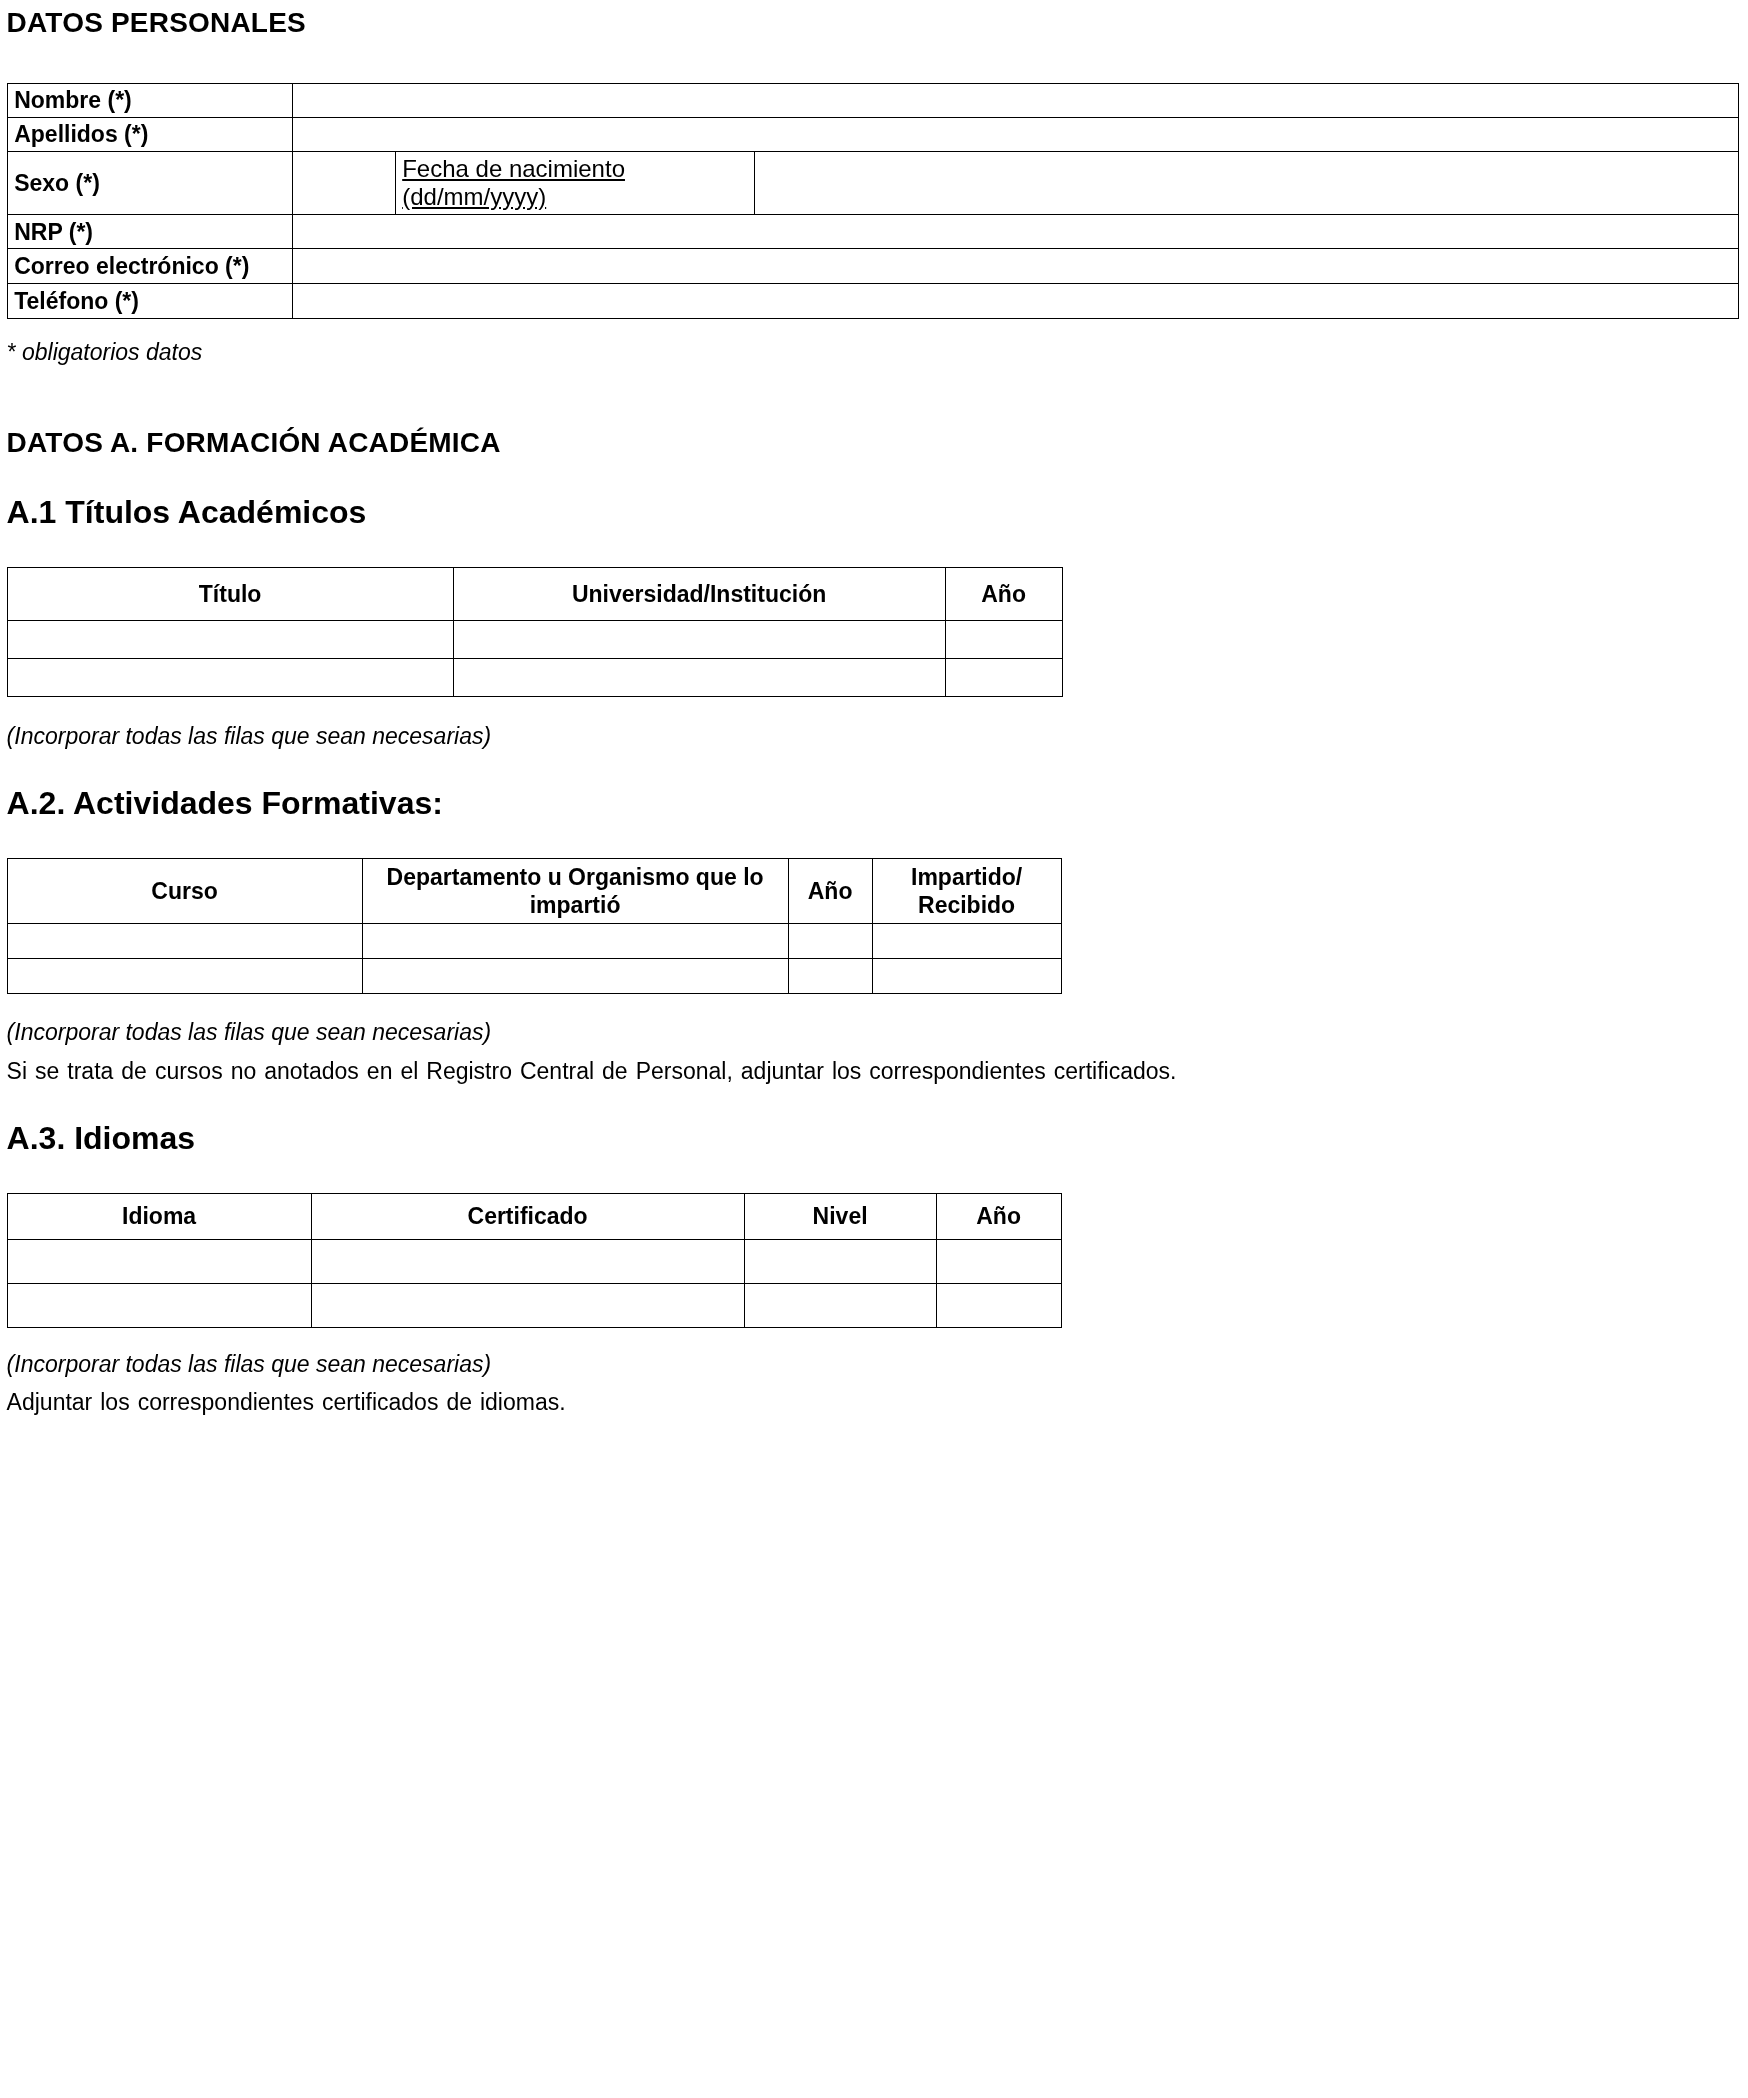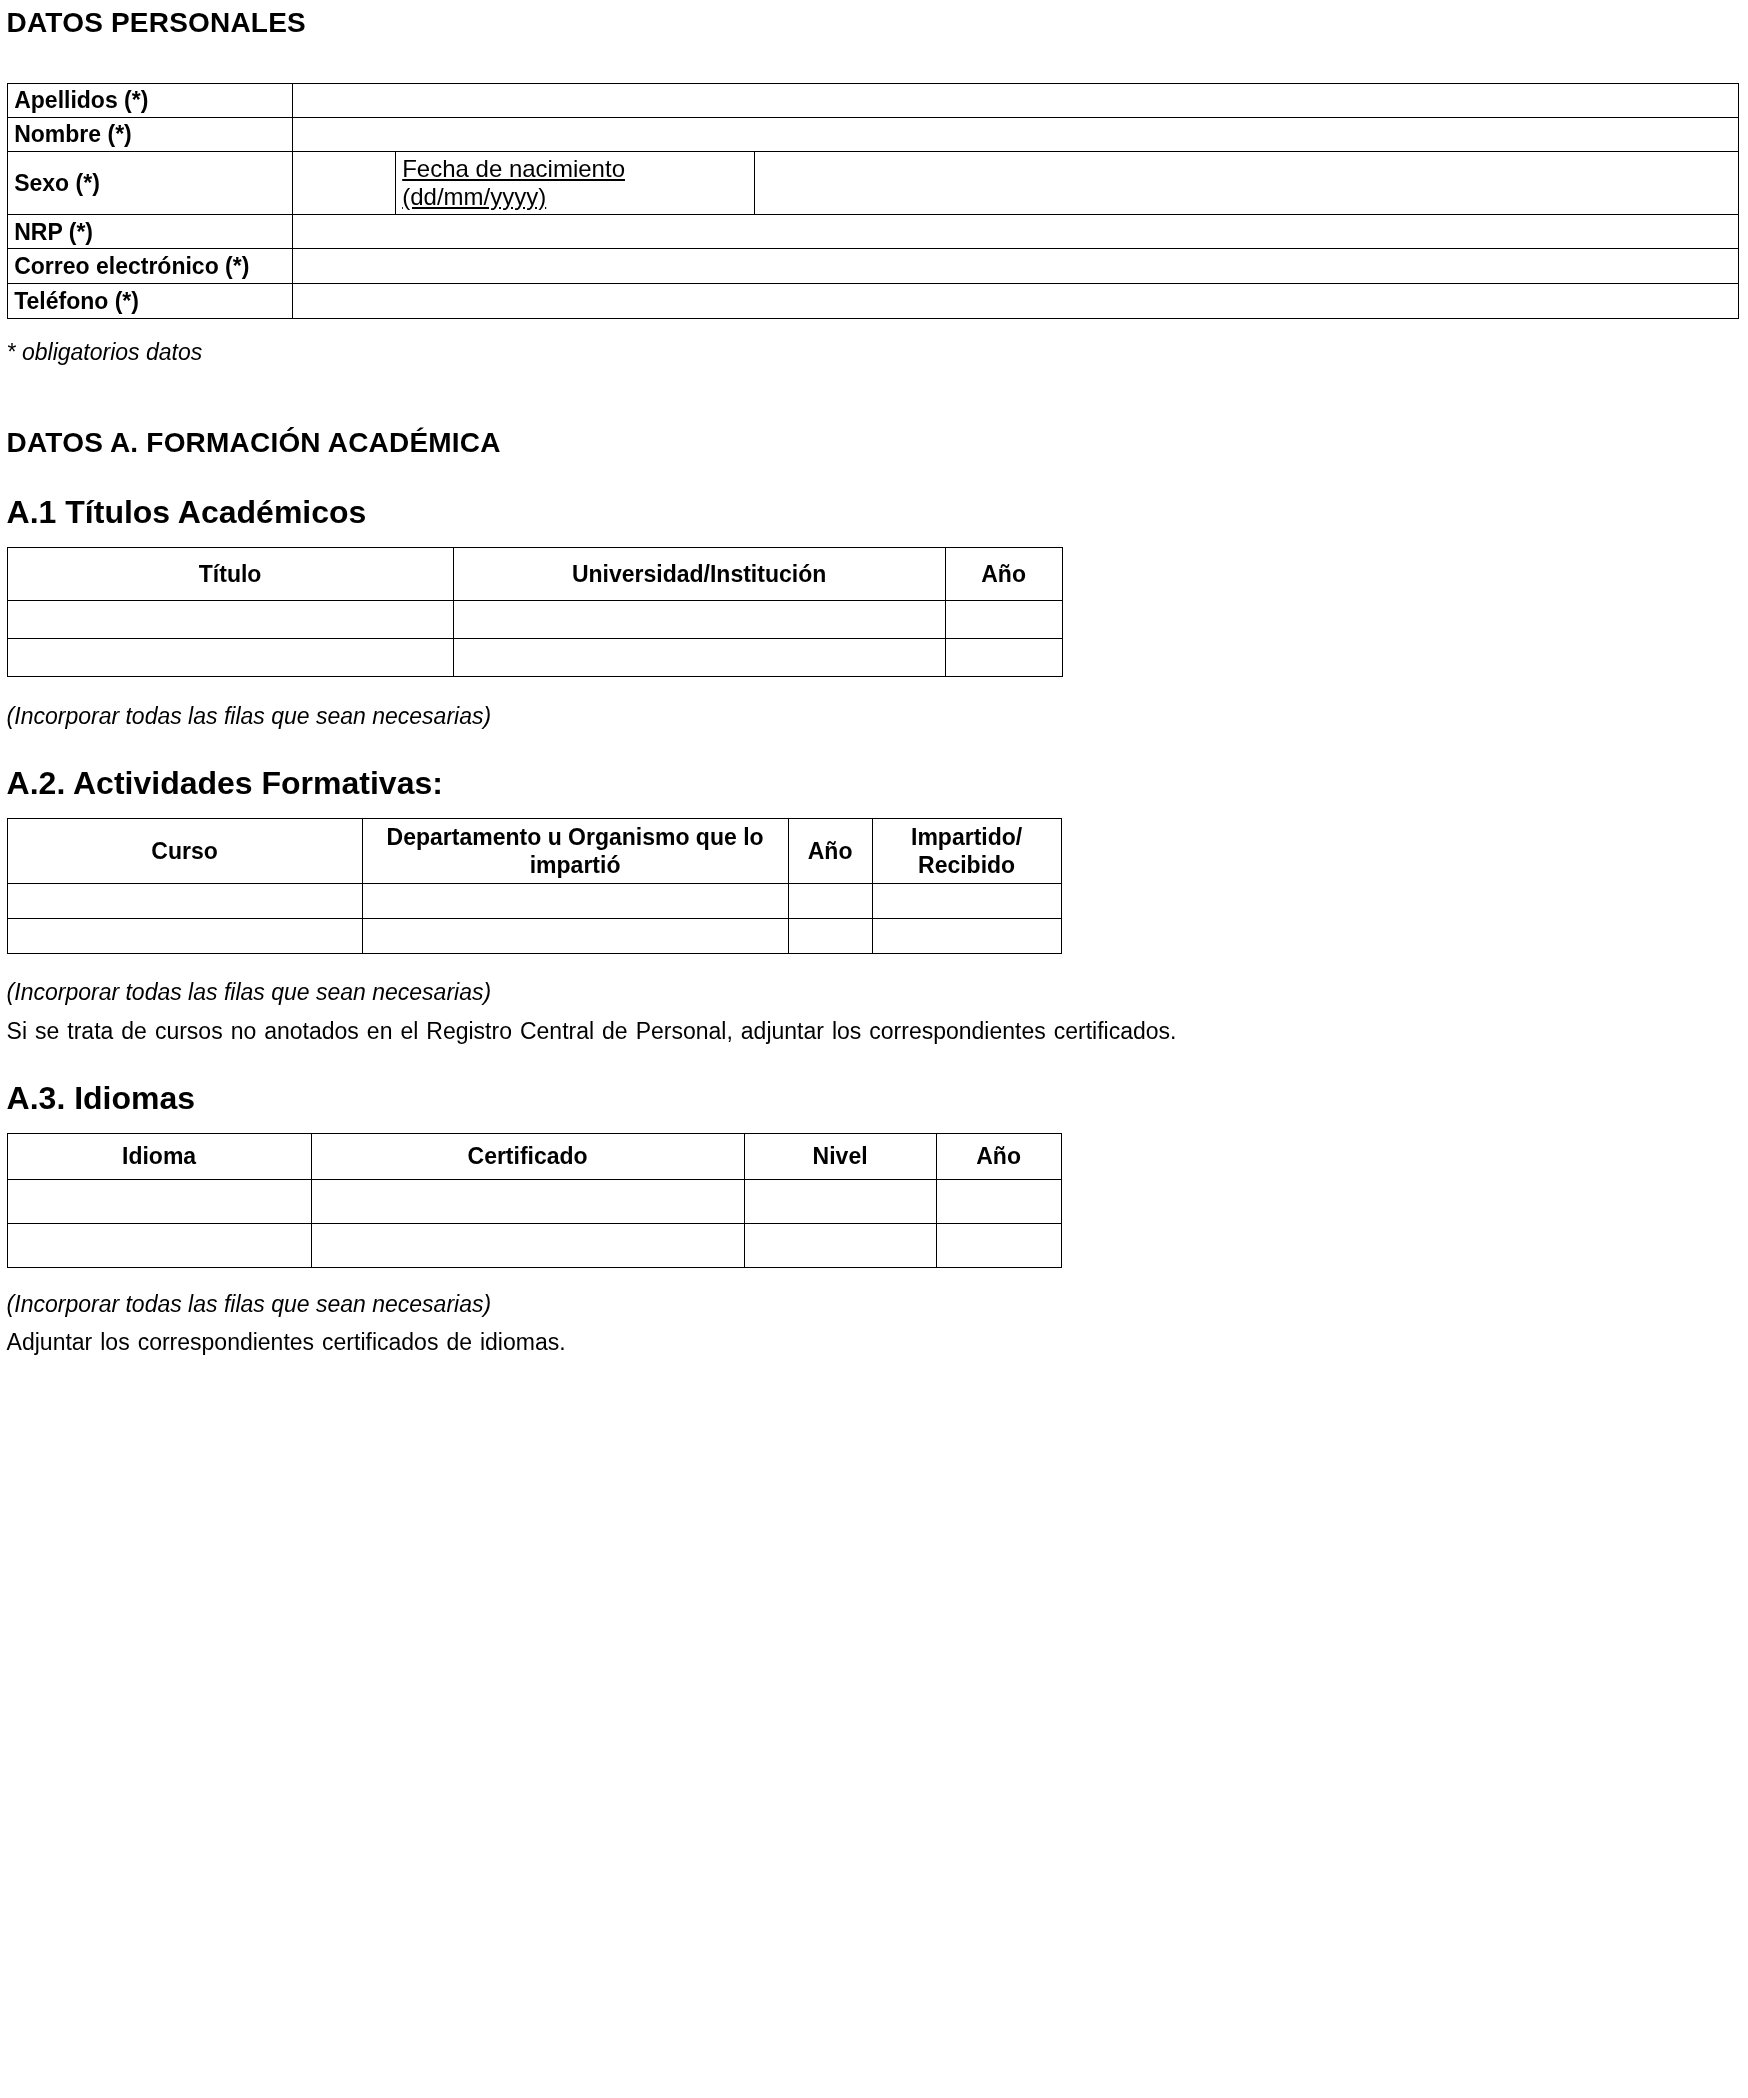--- a/index.html
+++ b/index.html
@@ -55,43 +55,43 @@
     font-size: 23px;
     margin-top: 20px;
   }
   .body-text {
     font-size: 23px;
     margin-top: 11.5px;
     word-spacing: 1.6px;
   }
   .mt-part { margin-top: 61px; }
   .mt-sub { margin-top: 35px; }
-  .mt-table { margin-top: 16px; }
+  .mt-table { margin-top: 36px; }
 </style>
 </head>
 <body>
 
 <div class="page">
 
   <h1>DATOS PERSONALES</h1>
 
   <table class="tbl personal">
     <colgroup>
       <col style="width:285px">
         <col style="width:103px">
         <col style="width:359px">
         <col>
     </colgroup>
     <tbody>
       <tr style="height:34px">
+        <td class="lbl">Nombre (*)</td>
+        <td class="val" colspan="3"></td>
+      </tr>
+      <tr style="height:34px">
         <td class="lbl">Apellidos (*)</td>
-        <td class="val" colspan="3"></td>
-      </tr>
-      <tr style="height:34px">
-        <td class="lbl">Nombre (*)</td>
         <td class="val" colspan="3"></td>
       </tr>
       <tr style="height:38px">
         <td class="lbl">Sexo (*)</td>
         <td class="val"></td>
         <td class="sublbl">Fecha de nacimiento (dd/mm/yyyy)</td>
         <td class="val"></td>
       </tr>
       <tr style="height:34px">
         <td class="lbl">NRP (*)</td>

